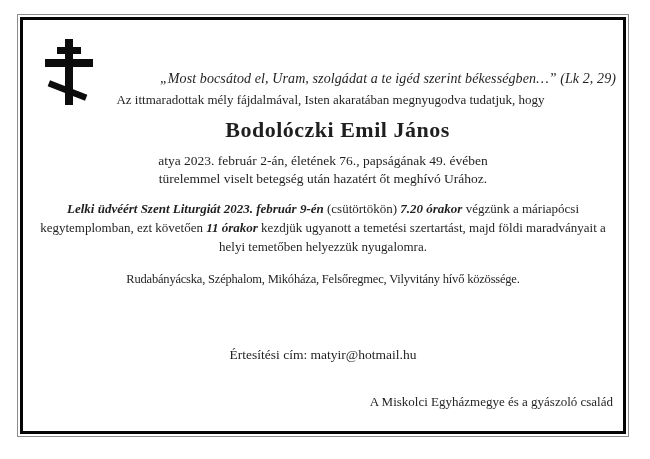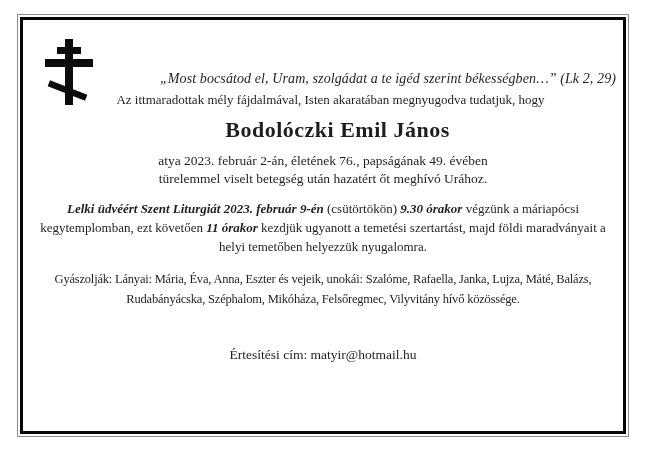--- a/index.html
+++ b/index.html
@@ -53,26 +53,26 @@
 
   <div class="abs intro">Az ittmaradottak mély fájdalmával, Isten akaratában megnyugodva tudatjuk, hogy</div>
 
   <div class="abs name">Bodolóczki Emil János</div>
 
   <div class="abs dates">
     <div>atya 2023. február 2-án, életének 76., papságának 49. évében</div>
     <div>türelemmel viselt betegség után hazatért őt meghívó Urához.</div>
   </div>
 
-  <div class="abs liturgy"><b>Lelki üdvéért Szent Liturgiát 2023. február 9-én</b><span> (csütörtökön) </span><b>9.30 órakor</b><span> végzünk a máriapócsi kegytemplomban, ezt követően </span><b>11 órakor</b><span> kezdjük ugyanott a temetési szertartást, majd földi maradványait a helyi temetőben helyezzük nyugalomra.</span></div>
+  <div class="abs liturgy"><b>Lelki üdvéért Szent Liturgiát 2023. február 9-én</b><span> (csütörtökön) </span><b>7.20 órakor</b><span> végzünk a máriapócsi kegytemplomban, ezt követően </span><b>11 órakor</b><span> kezdjük ugyanott a temetési szertartást, majd földi maradványait a helyi temetőben helyezzük nyugalomra.</span></div>
 
   <div class="abs mourners">
-    <div>Gyászolják: Lányai: Mária, Éva, Anna, Eszter és vejeik, unokái: Szalóme, Rafaella, Janka, Lujza, Máté, Balázs,</div>
     <div>Rudabányácska, Széphalom, Mikóháza, Felsőregmec, Vilyvitány hívő közössége.</div>
   </div>
 
   <div class="abs contact">
     <span>Értesítési cím:</span>
     <span>matyir@hotmail.hu</span>
   </div>
 
+  <div class="abs closing">A Miskolci Egyházmegye és a gyászoló család</div>
 
 </div>
 
 </body></html>

